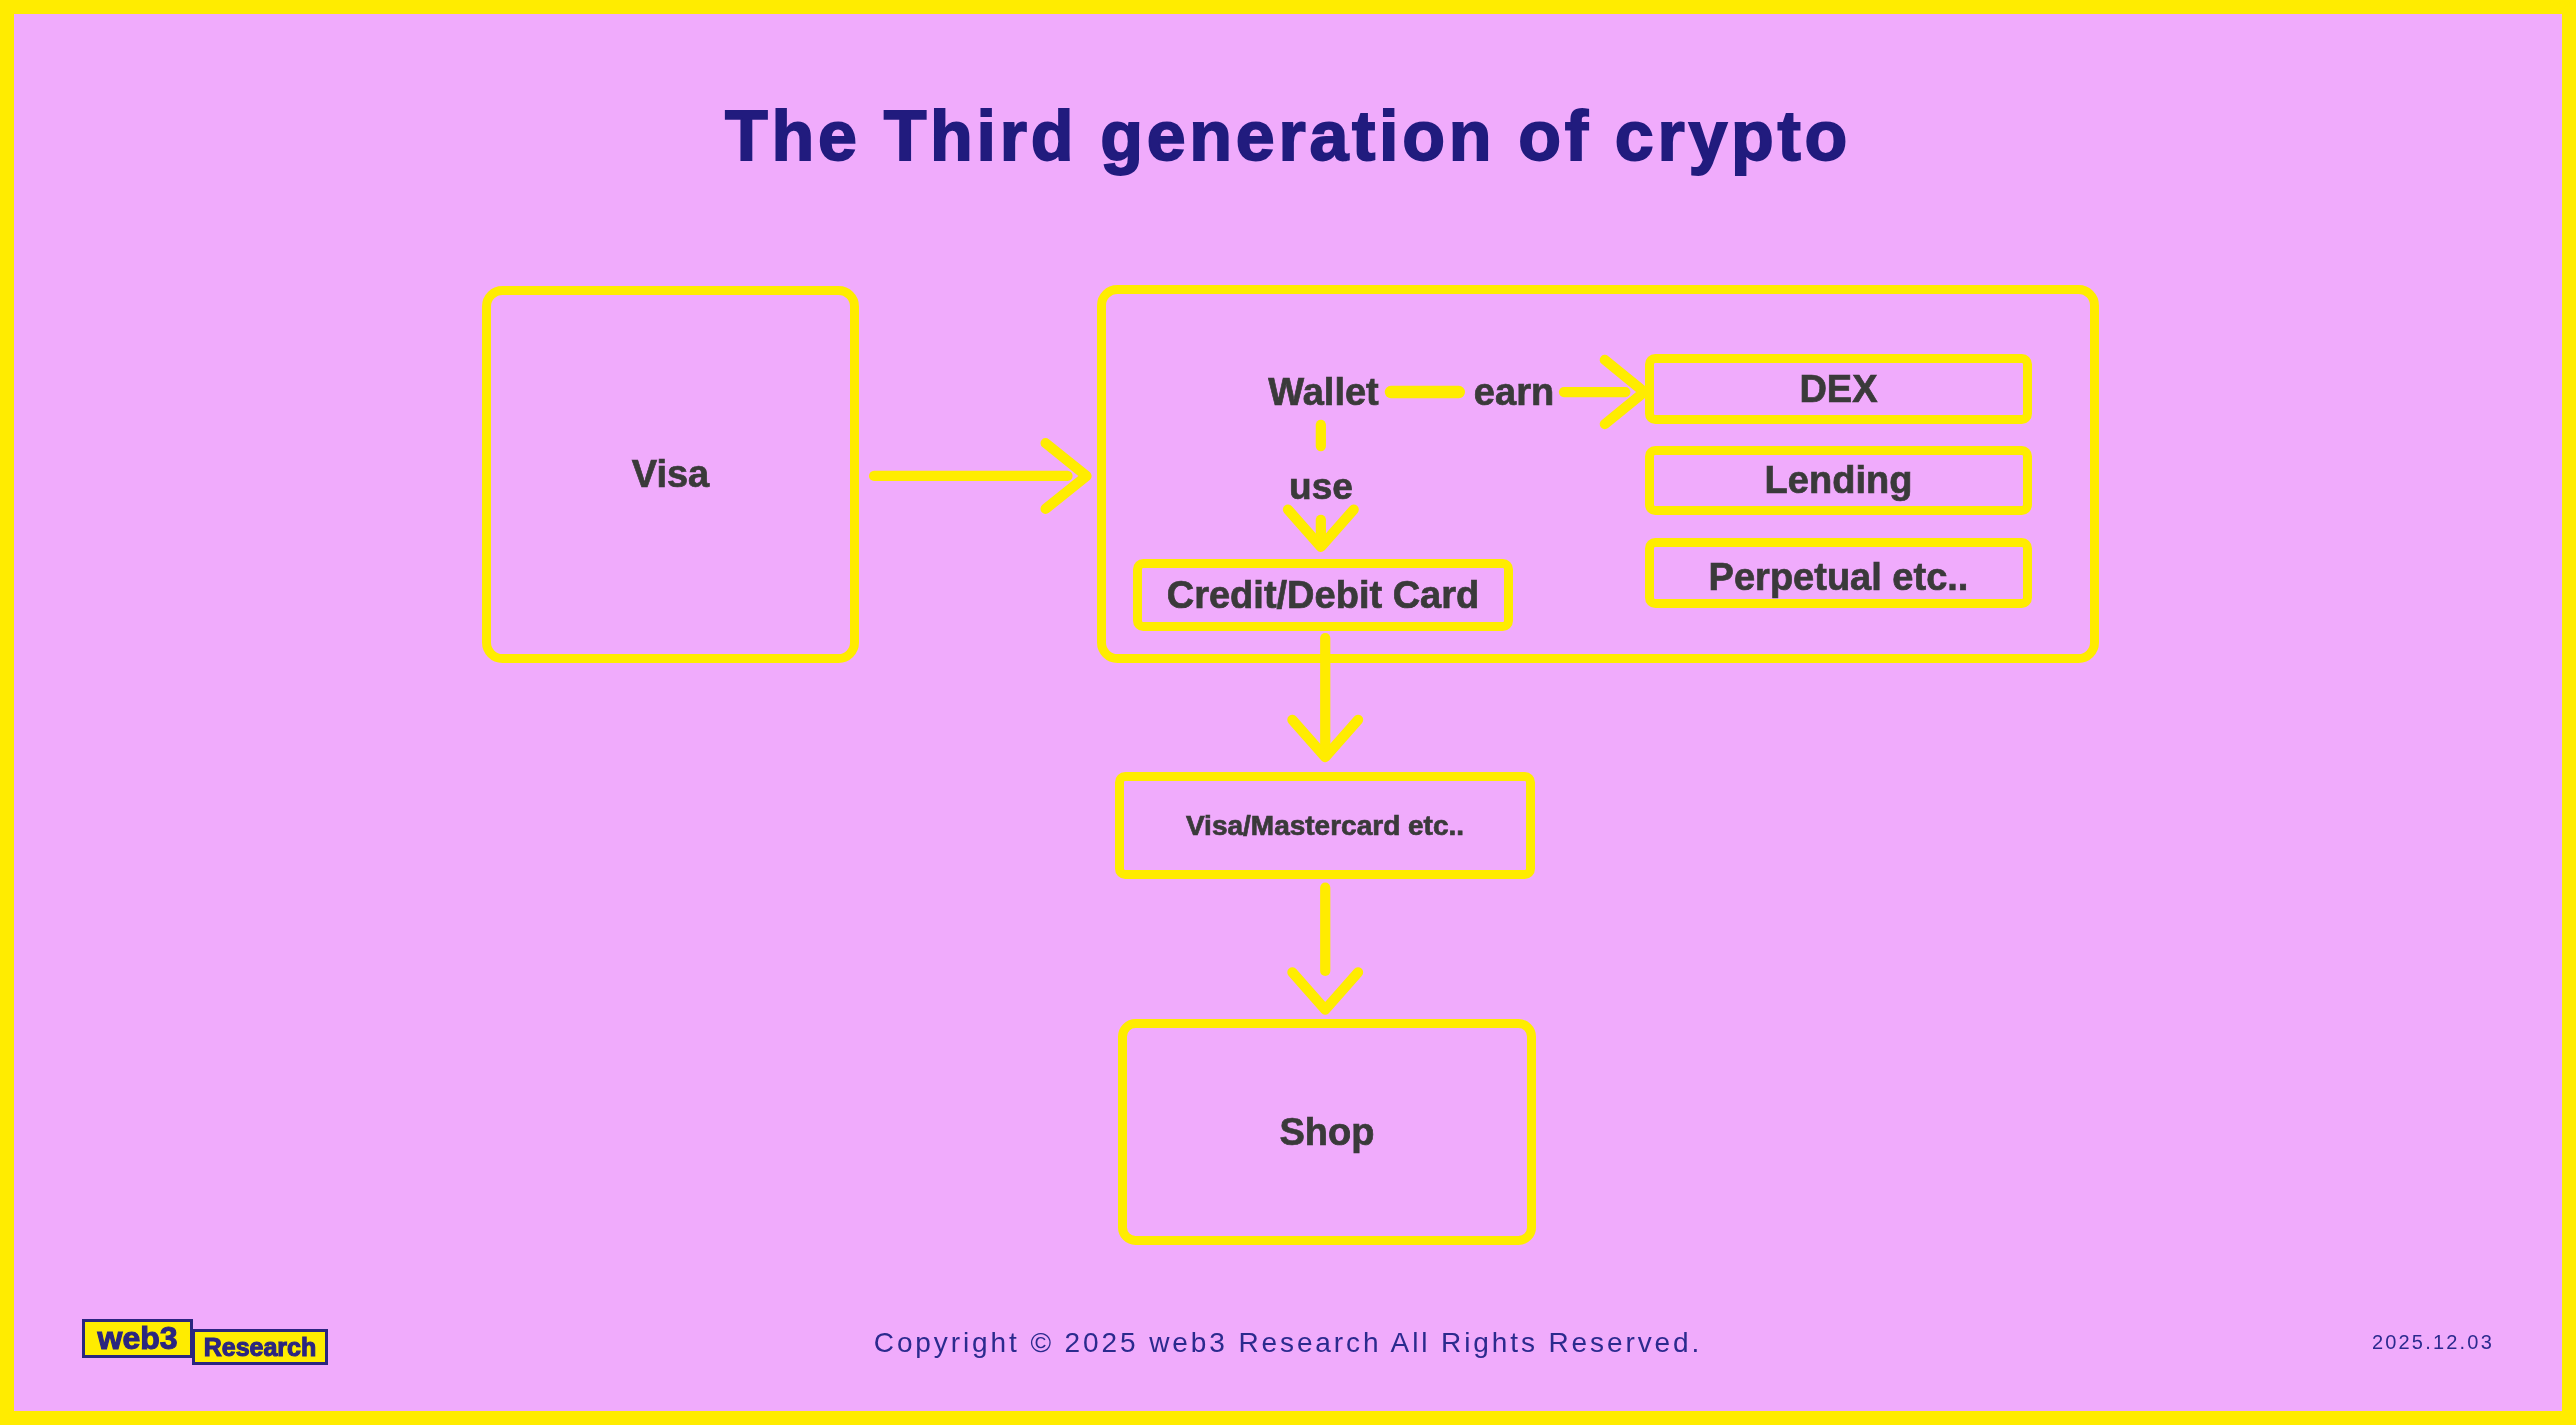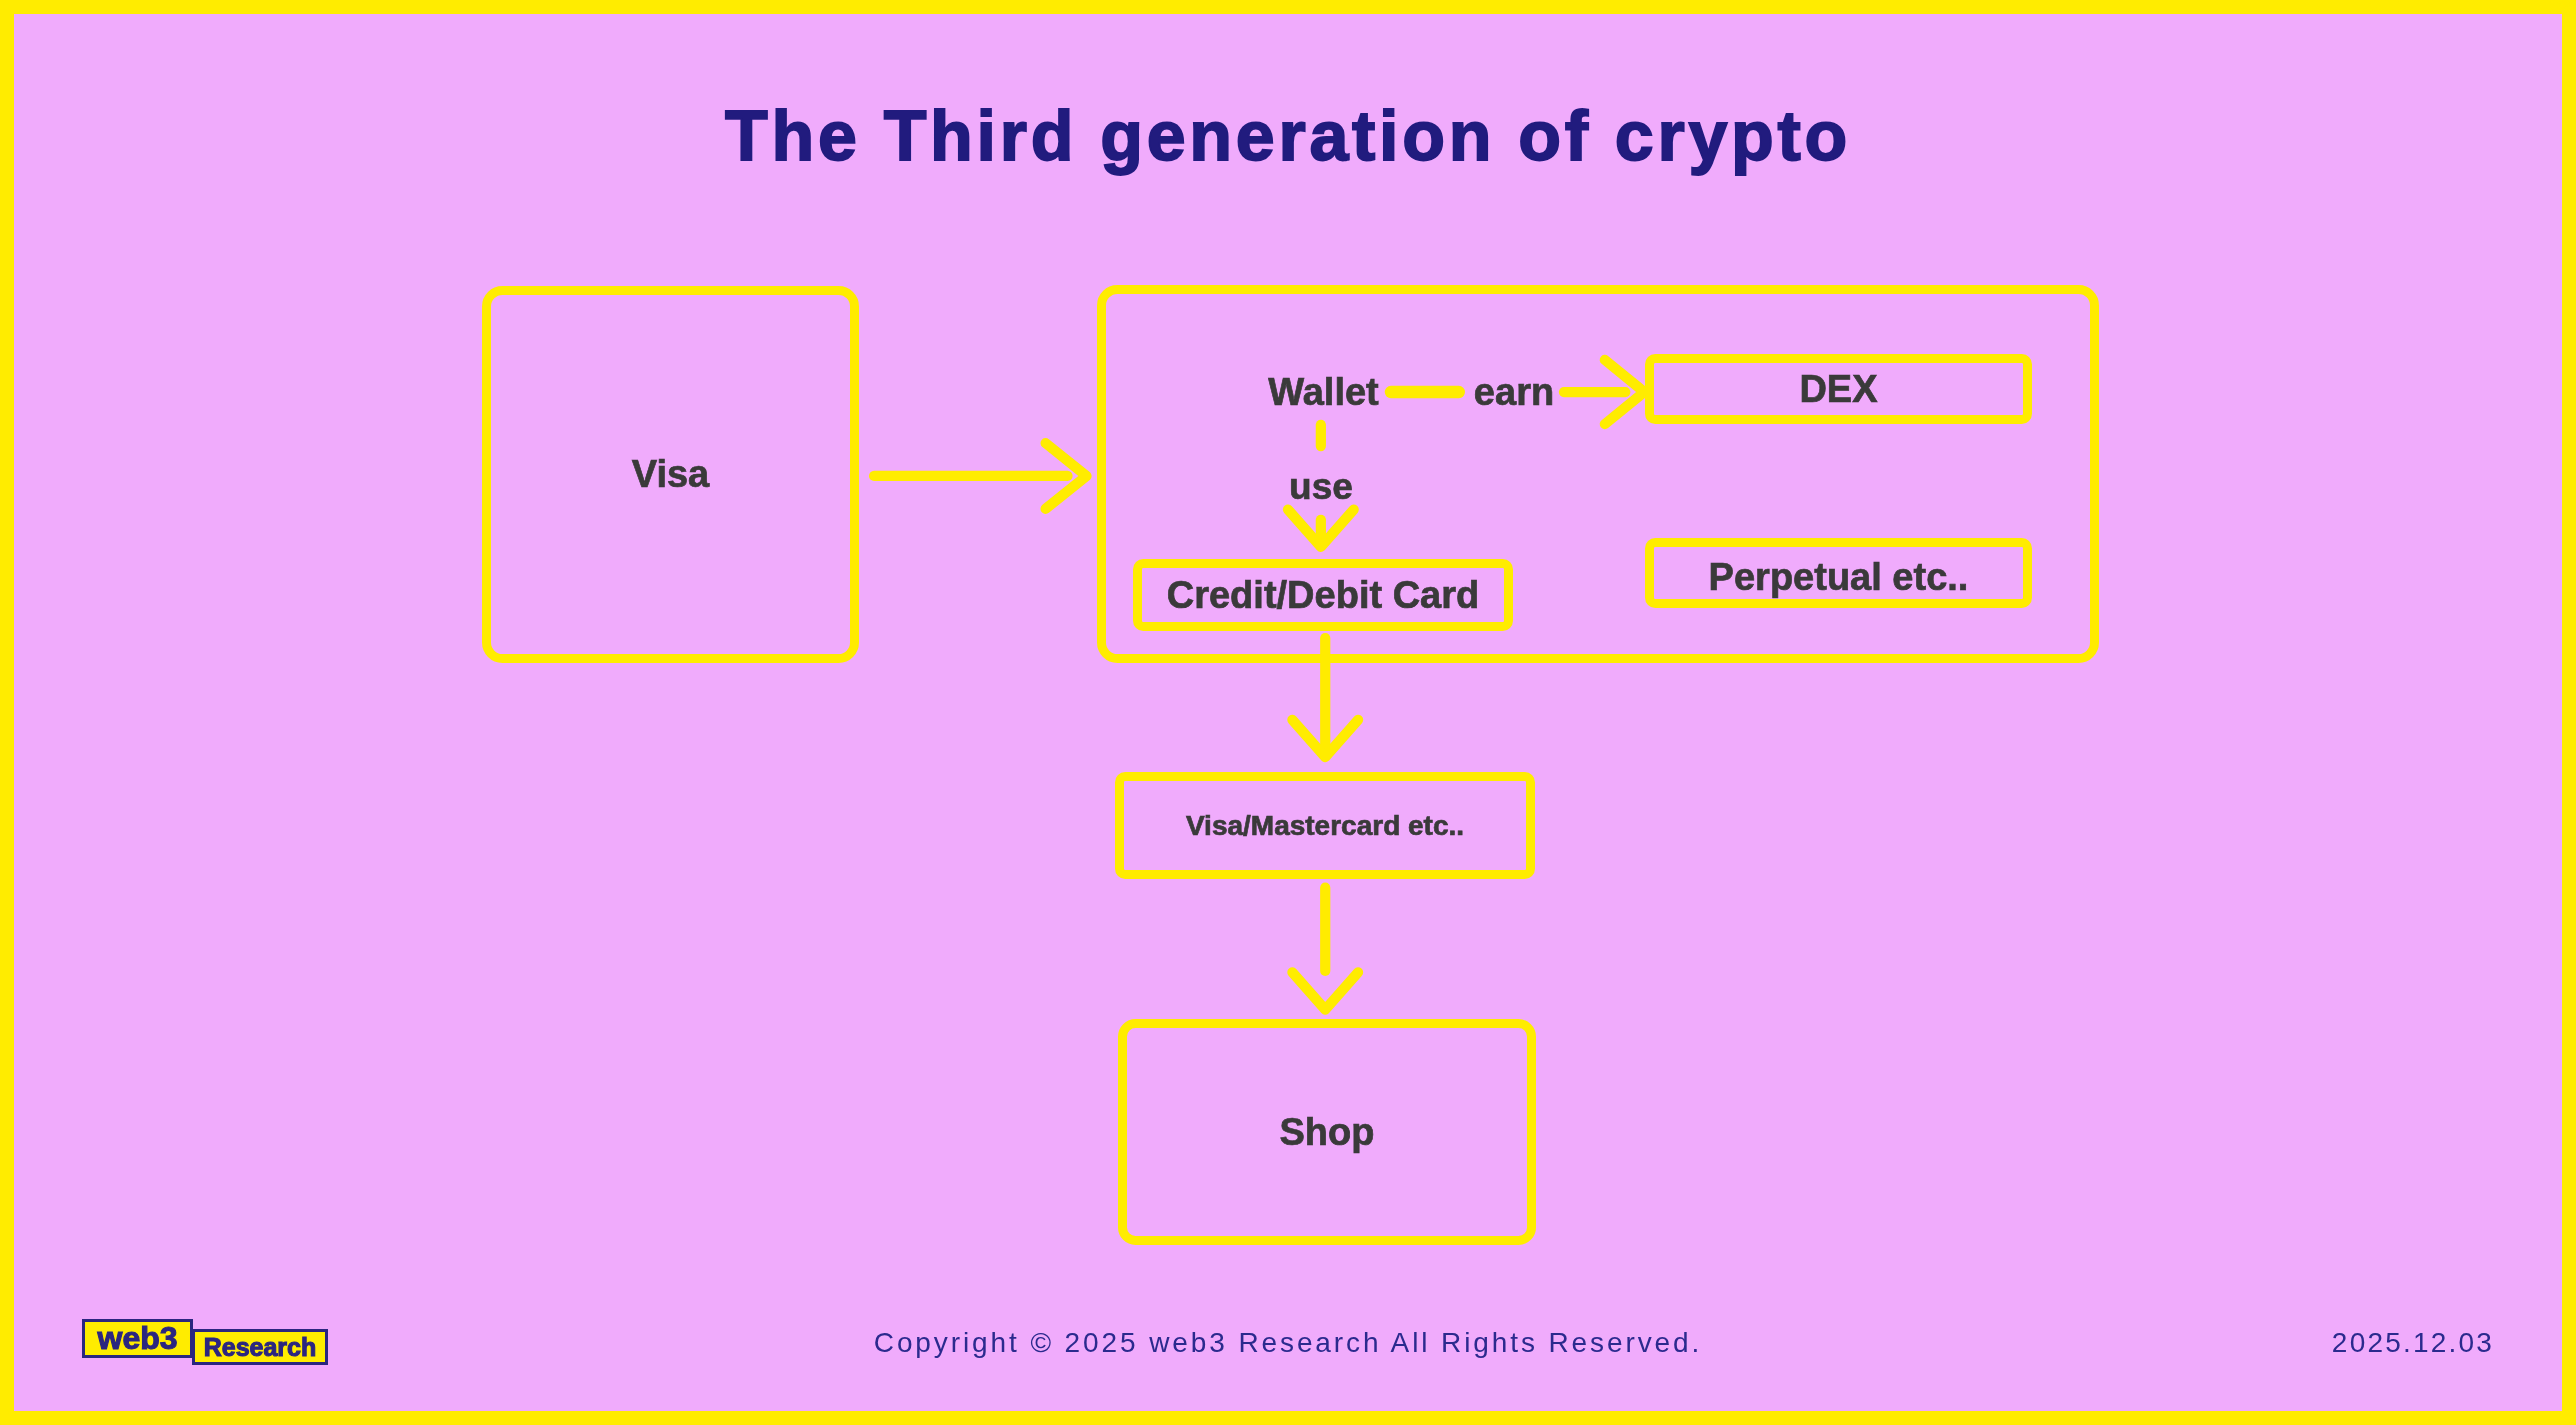--- a/index.html
+++ b/index.html
@@ -79,21 +79,21 @@
   .copyright{
     position:absolute;left:0;right:0;top:1327px;
     text-align:center;
     font-size:28px;line-height:31px;
     letter-spacing:2.9px;
     color:#2B2A8E;
     z-index:15;
   }
   .date{
     position:absolute;right:82px;top:1327px;
-    font-size:28px;line-height:31px;
+    font-size:20px;line-height:31px;
     letter-spacing:2.2px;
     color:#2B2A8E;
     text-align:right;
     z-index:15;
   }
 </style>
 </head>
 <body>
 
 <div class="page">
@@ -107,20 +107,23 @@
   </div>
 
   <div class="node container-box"></div>
 
   <div class="floating-label wallet-label">Wallet</div>
   <div class="floating-label earn-label">earn</div>
   <div class="floating-label use-label">use</div>
 
   <div class="node dex-box">
     <span class="lbl">DEX</span>
+  </div>
+  <div class="node lending-box">
+    <span class="lbl">Lending</span>
   </div>
   <div class="node perpetual-box">
     <span class="lbl">Perpetual etc..</span>
   </div>
 
   <div class="node credit-box">
     <span class="lbl">Credit/Debit Card</span>
   </div>
 
   <div class="node visa-box">

